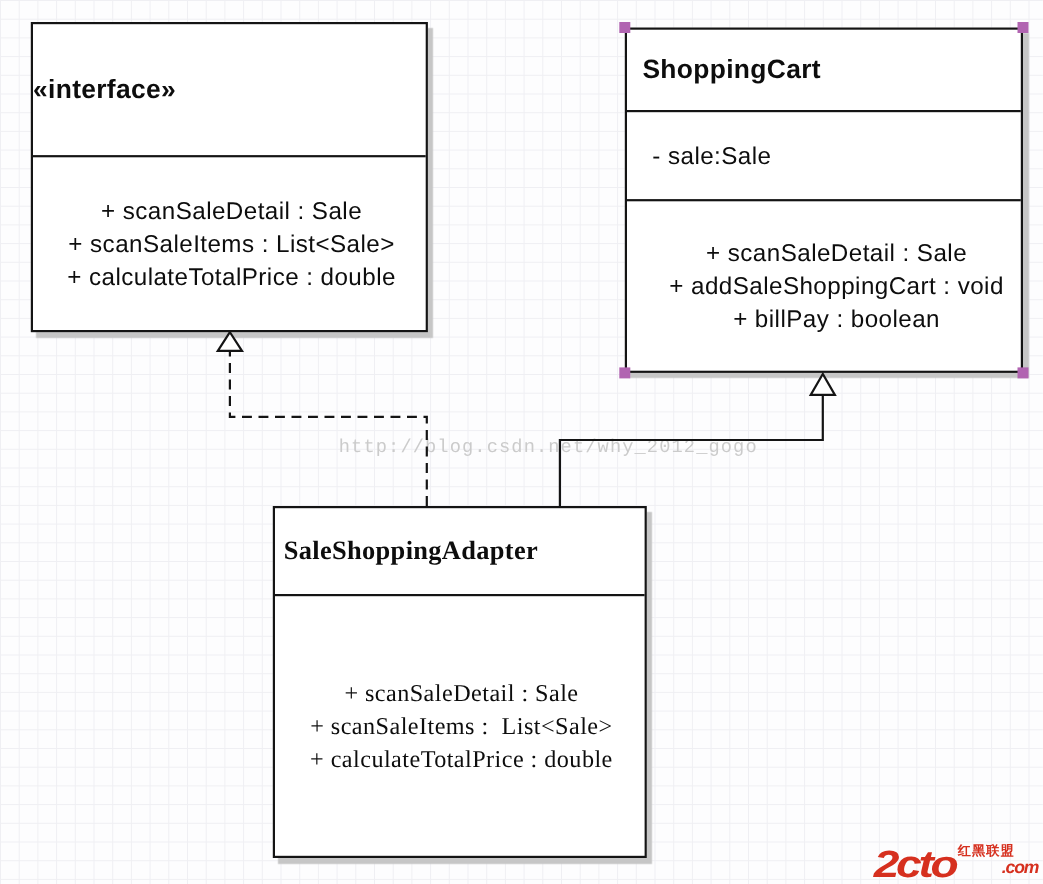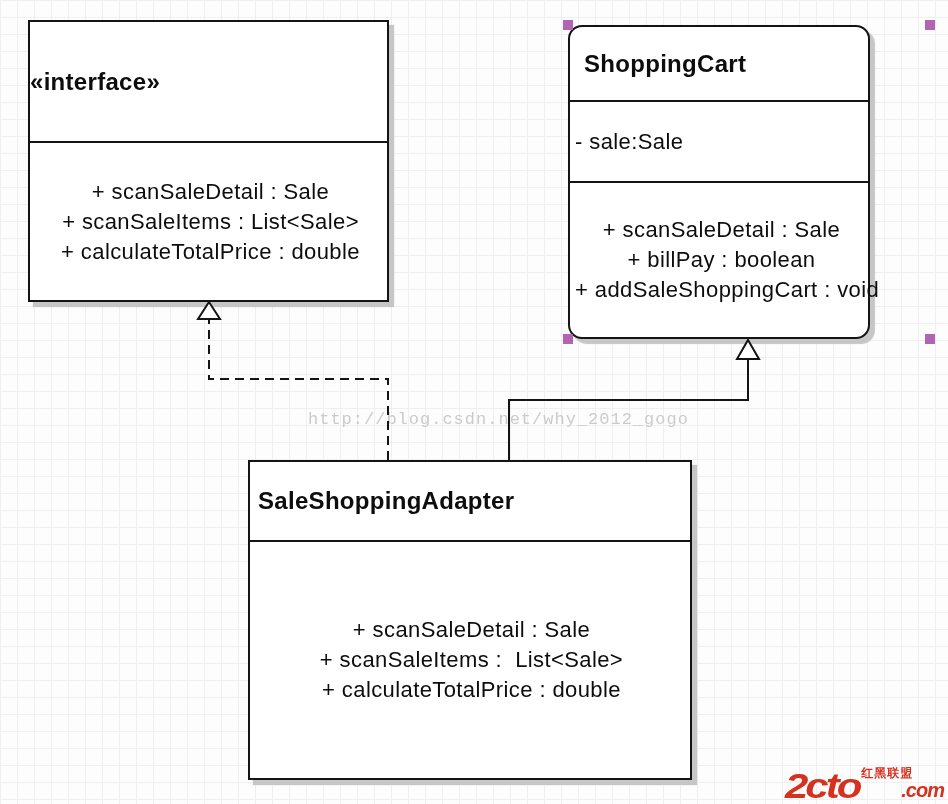--- a/index.html
+++ b/index.html
@@ -20,21 +20,20 @@
   
   .watermark{
     position:absolute;
     left:308px;top:398px;
     font-family:"Liberation Mono", monospace;
     font-size:17px;
     letter-spacing:1px;
     color:#cbcbcb;
     white-space:pre;
     z-index:1;
-    margin-top:12px;
   }
   
   svg.connectors{
     position:absolute;left:0;top:0;
     width:948px;height:804px;
     z-index:3;
     pointer-events:none;
   }
   svg.connectors .hit{pointer-events:stroke;}
   
@@ -80,26 +79,26 @@
     font-size:22px;
     line-height:30px;
     letter-spacing:0.4px;
     color:#0d0d0d;
     white-space:pre;
   }
   #cls-saleshopcenter{left:28px;top:20px;width:361px;height:282px;}
   #cls-saleshopcenter .title-comp{height:121px;}
   #cls-saleshopcenter .member{padding-left:4px;}
 
-  #cls-shoppingcart{left:568px;top:25px;width:302px;height:314px;border-radius:14px;}
+  #cls-shoppingcart{left:568px;top:25px;width:362px;height:314px;}
   #cls-shoppingcart .title-comp{height:75px;padding-left:14px;}
   #cls-shoppingcart .attr-comp{height:81px;}
-  #cls-shoppingcart .member{padding-left:5px;}
-
-  #cls-saleshoppingadapter{left:248px;top:460px;width:444px;height:320px;}
+  #cls-shoppingcart .member{padding-left:23px;}
+
+  #cls-saleshoppingadapter{left:248px;top:460px;width:340px;height:320px;font-family:Liberation Serif, serif;}
   #cls-saleshoppingadapter .title-comp{height:80px;padding-left:8px;}
   #cls-saleshoppingadapter .attr-comp{height:80px;}
   #cls-saleshoppingadapter .member{padding-left:3px;}
 
   
   .handle{
     position:absolute;
     width:10px;height:10px;
     background:#b164b1;
     z-index:5;
@@ -127,21 +126,21 @@
     flex-direction:column;
     margin-left:2px;
   }
   .logo-tagline{
     font-size:12px;
     font-weight:bold;
     letter-spacing:1px;
     line-height:14px;
   }
   .logo-tld{
-    font-size:20px;
+    font-size:16px;
     font-weight:bold;
     font-style:italic;
     line-height:20px;
     letter-spacing:-1px;
     margin-left:40px;
   }
 </style>
 </head>
 <body>
 
@@ -164,22 +163,22 @@
 
   <div class="uml-class" id="cls-shoppingcart">
     <div class="comp title-comp">
       <div class="cls-title">ShoppingCart</div>
     </div>
     <div class="comp attr-comp">
       <div class="member">- sale:Sale</div>
     </div>
     <div class="comp methods-comp">
       <div class="member">+ scanSaleDetail : Sale</div>
+      <div class="member">+ addSaleShoppingCart : void</div>
       <div class="member">+ billPay : boolean</div>
-      <div class="member">+ addSaleShoppingCart : void</div>
     </div>
   </div>
 
   <div class="uml-class" id="cls-saleshoppingadapter">
     <div class="comp title-comp">
       <div class="cls-title">SaleShoppingAdapter</div>
     </div>
     <div class="comp methods-comp">
       <div class="member">+ scanSaleDetail : Sale</div>
       <div class="member">+ scanSaleItems :  List&lt;Sale&gt;</div>

